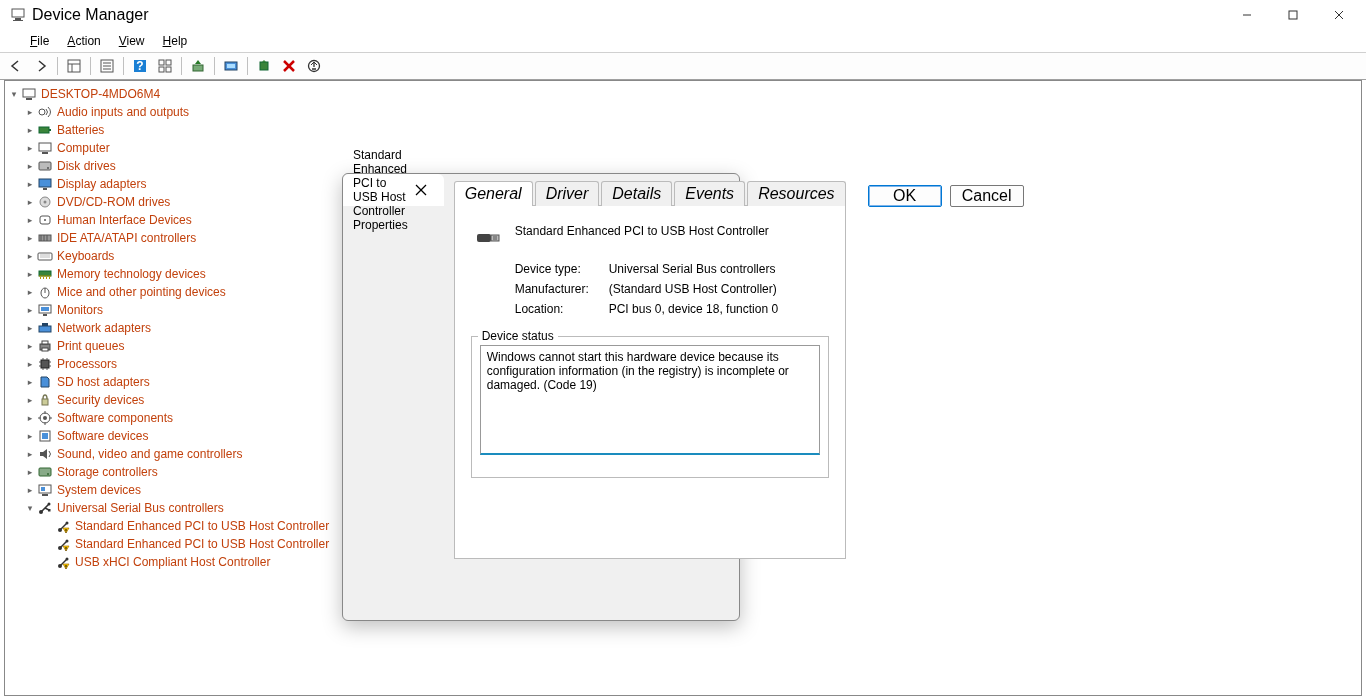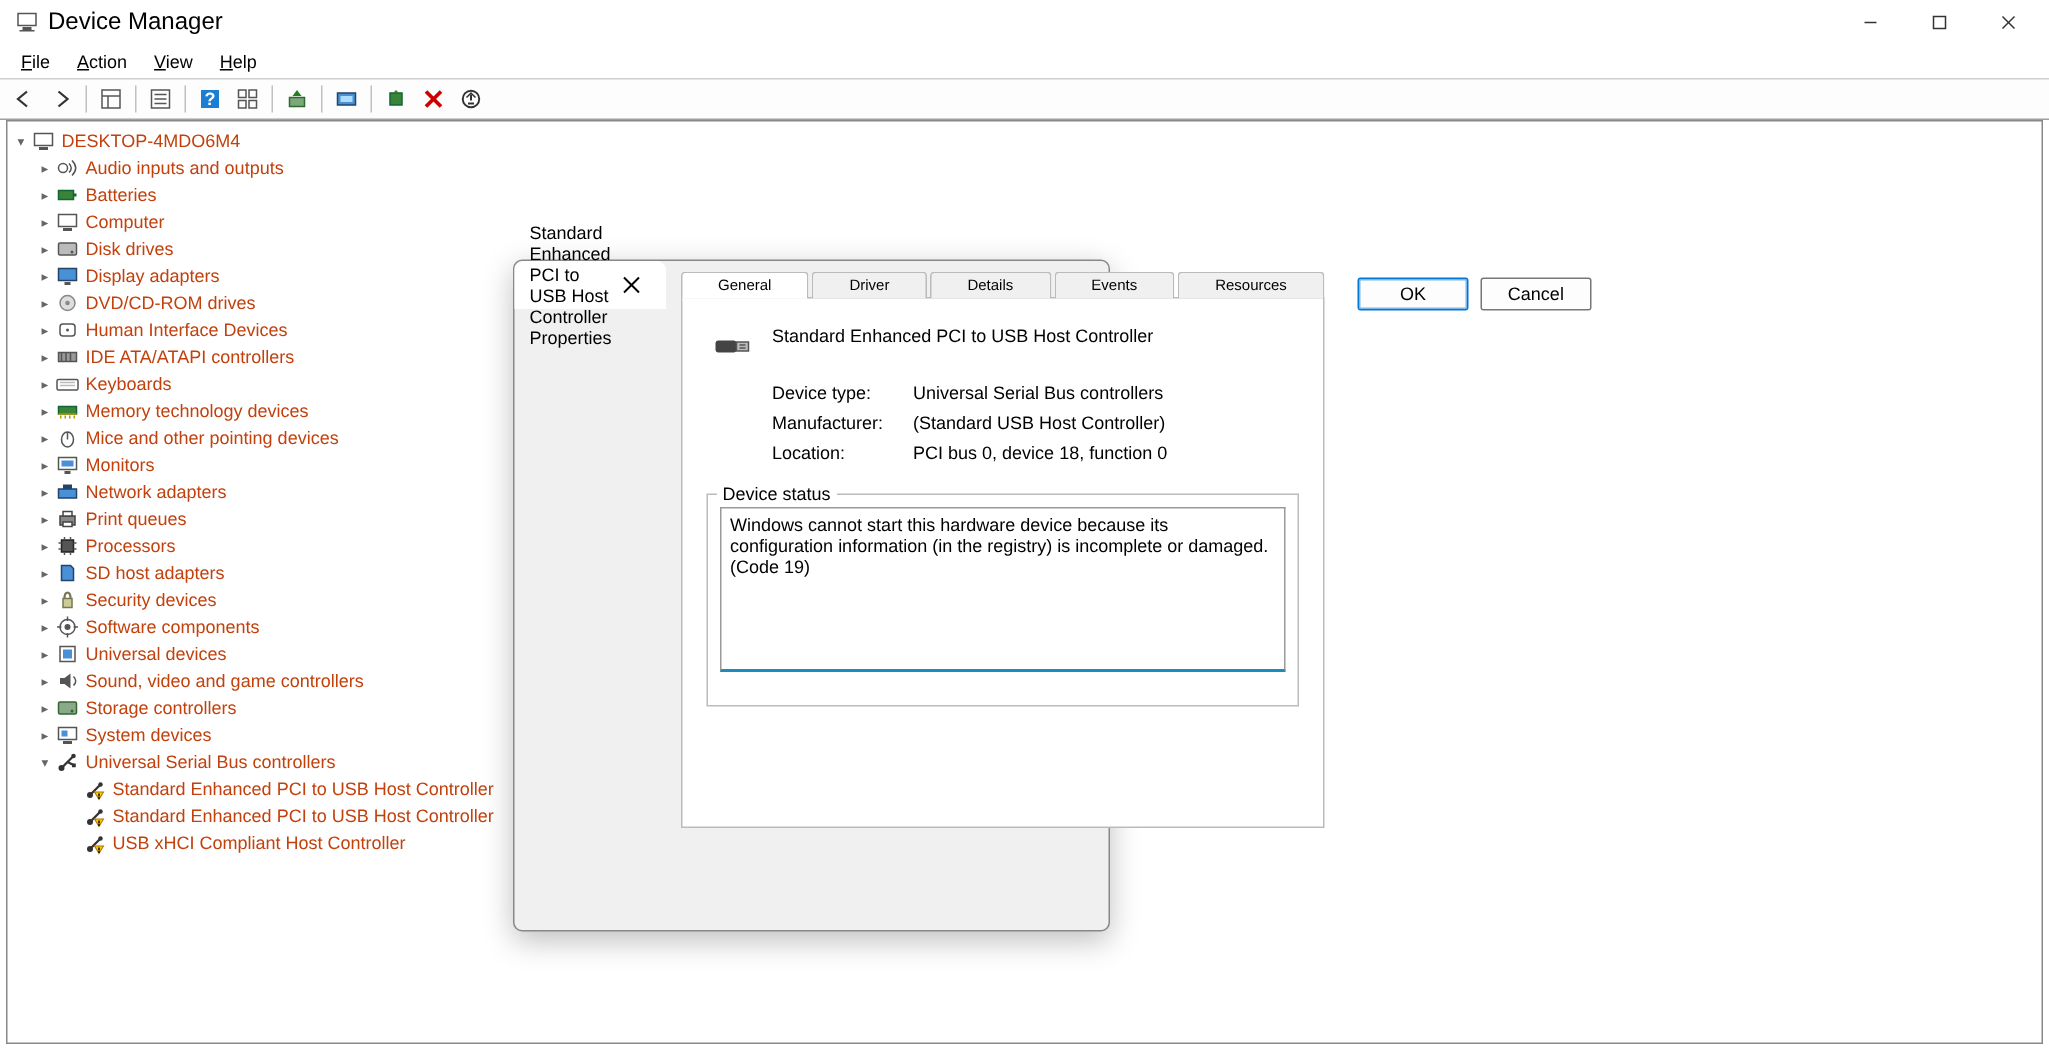--- a/index.html
+++ b/index.html
@@ -6,21 +6,21 @@
 body { background: #fff; width: 1366px; height: 700px; overflow: hidden; position: relative; }
 
 
 .titlebar { height: 30px; display: flex; align-items: center; padding: 0 4px; }
 .titlebar .app-icon { width: 16px; height: 16px; margin: 0 6px; }
 .titlebar .title { flex: 1; font-size: 16px; color: #000; }
 .win-controls { display: flex; }
 .win-btn { width: 46px; height: 30px; display: flex; align-items: center; justify-content: center; color: #555; }
 
 
-.menubar { height: 22px; display: flex; align-items: center; padding: 0 6px; gap: 2px; }
+.menubar { height: 22px; display: flex; align-items: center; padding: 0 22px; gap: 2px; }
 .menu-item { padding: 2px 8px; cursor: default; }
 .menu-item .ul { text-decoration: underline; }
 
 
 .toolbar { height: 28px; border-top: 1px solid #d0d0d0; border-bottom: 1px solid #a0a0a0; display: flex; align-items: center; padding: 0 4px; gap: 1px; background: #fdfdfd; }
 .tool-btn { width: 24px; height: 22px; display: flex; align-items: center; justify-content: center; border: 1px solid transparent; }
 .tool-sep { width: 1px; height: 18px; background: #c0c0c0; margin: 0 3px; }
 
 
 .tree-panel { position: absolute; top: 80px; left: 4px; right: 4px; bottom: 4px; border: 1px solid #888; background: #fff; overflow: auto; padding: 4px 2px; }
@@ -32,34 +32,34 @@
 .indent-1 { padding-left: 16px; }
 .indent-2 { padding-left: 34px; }
 
 
 .dialog { position: absolute; left: 342px; top: 173px; width: 398px; height: 448px; background: #f0f0f0; border: 1px solid #888; border-radius: 6px; box-shadow: 0 6px 20px rgba(0,0,0,.25); display: flex; flex-direction: row; }
 .dlg-title { height: 32px; display: flex; align-items: center; padding: 0 10px; background: #fff; border-radius: 6px 6px 0 0; }
 .dlg-title .t { flex: 1; font-size: 12px; }
 .dlg-close { width: 26px; height: 26px; display:flex; align-items:center; justify-content:center; font-size: 14px; }
 .dlg-body { flex: 1; padding: 6px 10px 0 10px; }
 .tabstrip { display: flex; gap: 2px; position: relative; top: 1px; z-index: 2; }
-.tab { padding: 3px 24px; border: 1px solid #bbb; border-bottom: none; background: #f0f0f0; border-radius: 3px 3px 0 0; font-size: 10px; cursor: default; }
+.tab { padding: 3px 10px; border: 1px solid #bbb; border-bottom: none; background: #f0f0f0; border-radius: 3px 3px 0 0; font-size: 16px; cursor: default; font-style: italic; }
 .tab.active { background: #fff; position: relative; }
 .tab.active::after { content:""; position:absolute; left:0; right:0; bottom:-1px; height:1px; background:#fff; }
 .tabpage { border: 1px solid #bbb; background: #fff; padding: 14px 16px; height: 354px; position: relative; }
 .dlg-icon { width: 32px; height: 32px; position: absolute; left: 18px; top: 14px; }
 .dlg-name { position: absolute; left: 60px; top: 18px; font-size: 12px; }
 .props { position: absolute; left: 60px; top: 56px; font-size: 12px; }
 .props .row { display: flex; margin-bottom: 6px; }
 .props .lab { width: 94px; }
 .fieldset { position: absolute; left: 16px; right: 16px; top: 130px; border: 1px solid #bbb; padding: 8px; height: 142px; }
 .fieldset .legend { position: absolute; top: -8px; left: 6px; background: #fff; padding: 0 4px; font-size: 12px; }
 .status-box { width: 100%; height: 110px; border: 1px solid #999; padding: 4px 6px; font-size: 12px; background: #fff; resize: none; overflow-y: scroll; border-bottom: 2px solid #1a8cbe; font-family: inherit; }
 .dlg-buttons { height: 44px; display: flex; justify-content: flex-end; align-items: center; gap: 8px; padding: 0 12px; }
-.btn { min-width: 74px; height: 22px; border: 1px solid #777; background: #fdfdfd; border-radius: 2px; font-size: 12px; cursor: default; }
+.btn { min-width: 74px; height: 22px; border: 1px solid #777; background: #fdfdfd; border-radius: 2px; font-size: 16px; cursor: default; }
 .btn.primary { border: 1px solid #0078d4; box-shadow: 0 0 0 1px #7eb4ea inset; }
 
 svg { display: block; }
 </style>
 </head>
 <body>
 
 <div class="titlebar">
   <span class="app-icon">
     <svg width="16" height="16" viewBox="0 0 16 16">
@@ -388,21 +388,21 @@
         <span class="node-label">Software components</span>
       </div>
       <div class="tree-row indent-1">
         <span class="twisty">▸</span>
         <span class="node-icon">
           <svg width="16" height="16">
             <rect x="3" y="3" width="10" height="10" fill="none" stroke="#555"></rect>
             <rect x="5" y="5" width="6" height="6" fill="#4a90d9"></rect>
           </svg>
         </span>
-        <span class="node-label">Universal devices</span>
+        <span class="node-label">Software devices</span>
       </div>
       <div class="tree-row indent-1">
         <span class="twisty">▸</span>
         <span class="node-icon">
           <svg width="16" height="16">
             <path d="M3 6 L6 6 L10 3 L10 13 L6 10 L3 10 Z" fill="#555"></path>
             <path d="M12 5 Q15 8 12 11" fill="none" stroke="#555"></path>
           </svg>
         </span>
         <span class="node-label">Sound, video and game controllers</span>

